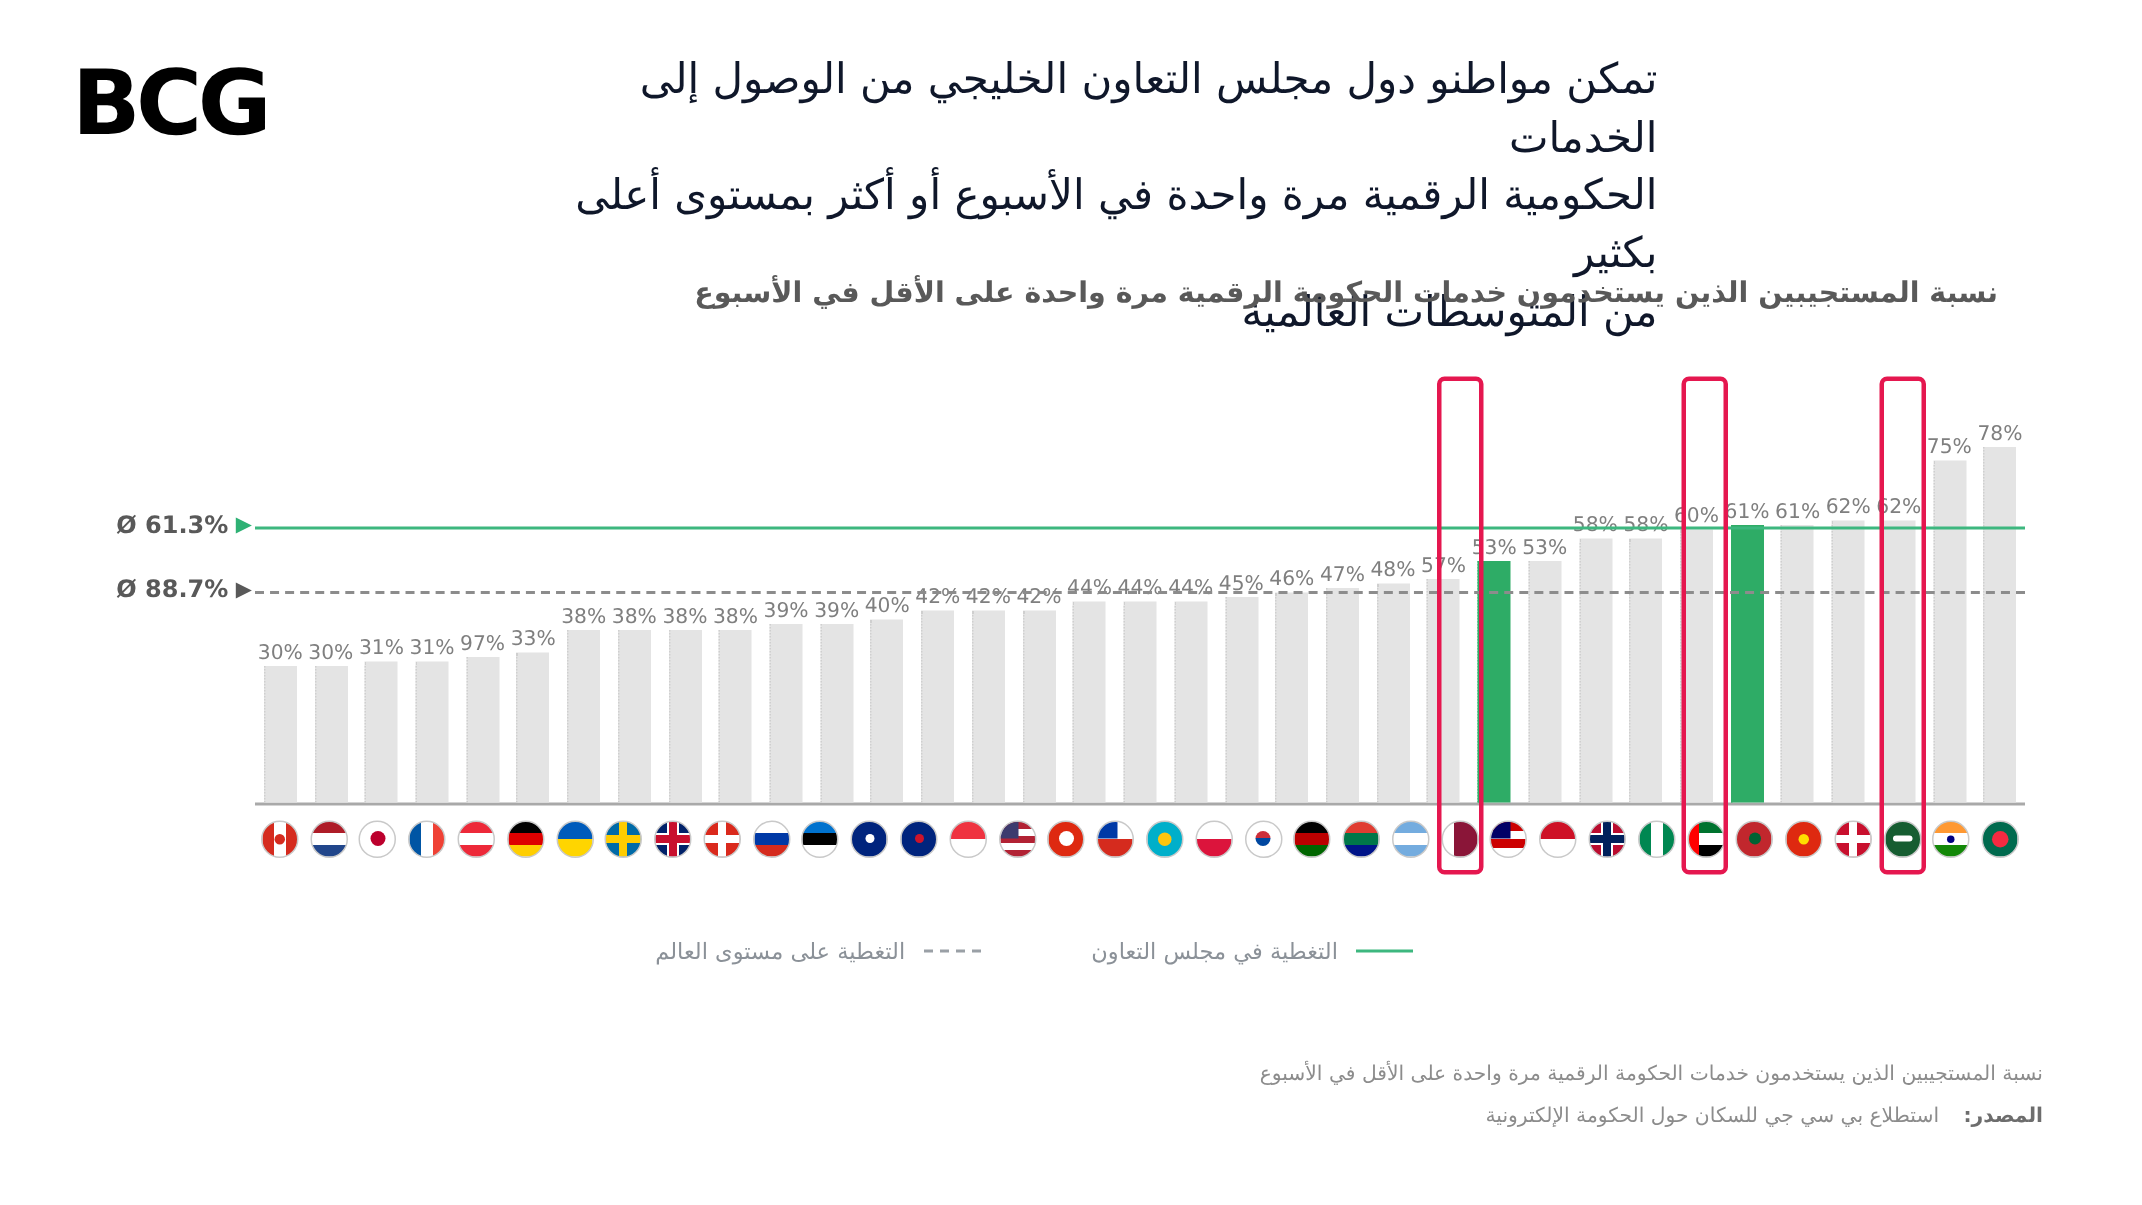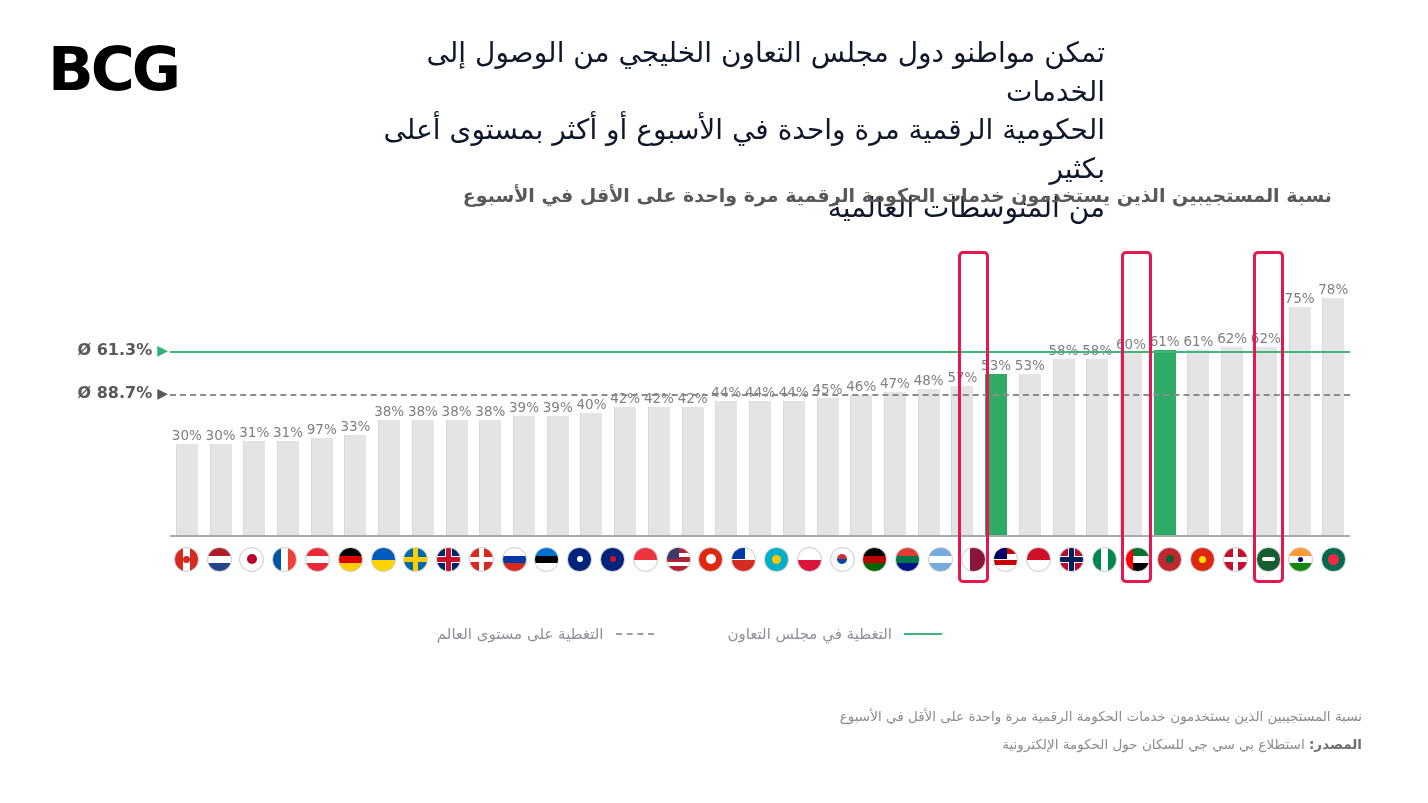--- a/index.html
+++ b/index.html
@@ -52,21 +52,21 @@
 
   .legend { position:absolute; top:625px; left:430px; width:512px; display:flex;
             direction:rtl; gap:74px; align-items:center; font-size:15px; color:#8b9198; }
   .legend-item { display:flex; align-items:center; gap:12px; white-space:nowrap; }
   .sw { width:38px; flex:none; }
   .sw.solid { border-top:2px solid #3db77f; }
   .sw.dashed { border-top:2px dashed #9aa0a6; }
 
   .footer { position:absolute; top:702px; right:66px; direction:rtl; text-align:right;
             font-size:13.5px; color:#8c8c8c; line-height:2.1; }
-  .footer .src-label { font-weight:bold; color:#6d6d6d; }
+  .footer .src-label { font-weight:bold; color:#6d6d6d;margin-left:12px; }
 </style>
 </head>
 <body>
 
 <div class="page">
 
   <div class="logo">BCG</div>
 
   <div class="title">
     <div>تمكن مواطنو دول مجلس التعاون الخليجي من الوصول إلى الخدمات</div>

